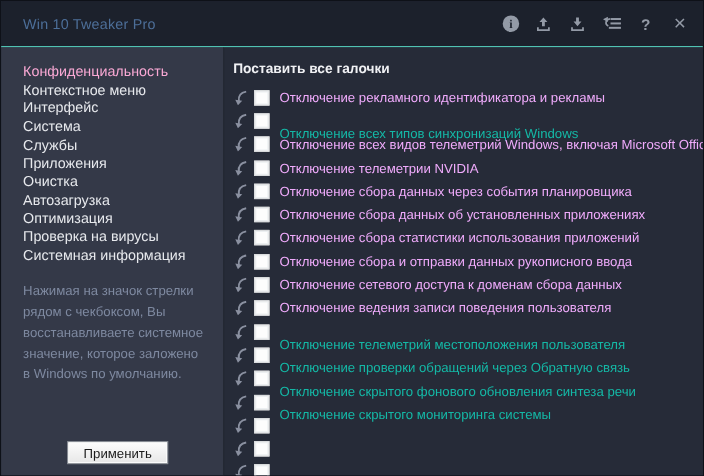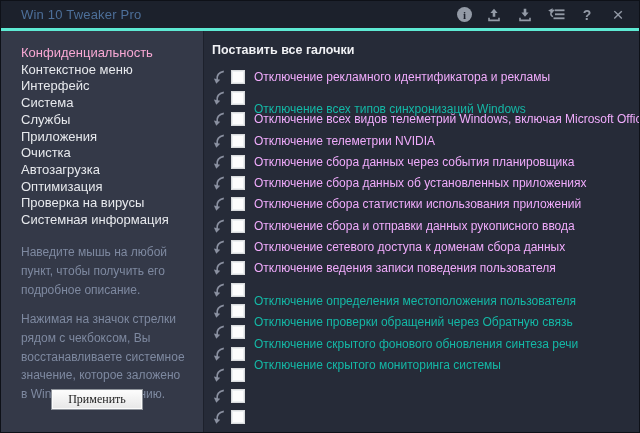--- a/index.html
+++ b/index.html
@@ -1,35 +1,35 @@
 <!DOCTYPE html>
 <html><head>
 <meta charset="utf-8">
 <style>
   html,body{margin:0;padding:0;background:#10141c;}
   body{width:640px;height:433px;font-family:"Liberation Sans",sans-serif;-webkit-font-smoothing:antialiased;}
   .window{position:relative;width:640px;height:433px;background:#262b38;border:1px solid #0e1118;box-sizing:border-box;overflow:hidden;}
 
   
-  .titlebar{height:30px;background:#1c212c;display:flex;align-items:center;padding:0 12px 0 20px;border-bottom:3px solid #5eead4;box-sizing:border-box;}
+  .titlebar{height:42px;background:#1c212c;display:flex;align-items:center;padding:0 12px 0 20px;border-bottom:1px solid #5eead4;box-sizing:border-box;}
   .win-title{color:#4d6f99;font-size:13px;letter-spacing:.2px;}
   .tb-icons{margin-left:auto;display:flex;align-items:center;gap:13px;}
   .tb-ic{width:18px;height:18px;display:flex;align-items:center;justify-content:center;color:#939aa6;cursor:pointer;}
   .ic-info{width:15px;height:15px;border-radius:50%;background:#939aa6;color:#1c212c;font-size:11px;font-weight:bold;font-family:"Liberation Serif",serif;}
   .ic-help{font-size:14px;font-weight:bold;}
   .ic-close{font-size:19px;line-height:1;font-weight:normal;}
 
   
   .app-body{display:flex;height:401px;}
   .sidebar{position:relative;width:203px;background:#343948;border-right:1px solid #1d212c;box-sizing:border-box;padding:14px 0 0 20px;flex-shrink:0;}
   .nav-item{font-size:13px;line-height:16.7px;color:#e7e9ed;cursor:pointer;white-space:nowrap;}
   .nav-item.selected{color:#f9a8d4;}
   .help{margin-top:14px;padding-right:16px;color:#7e89a0;font-size:12px;line-height:1.58;}
   .help p{margin:0 0 10px 0;}
-  .apply-btn{position:absolute;left:50px;bottom:22px;width:92px;height:21px;background:linear-gradient(#fdfdfd,#e7e7e7);border:1px solid #8f949b;outline:1px solid #fbfbfb;outline-offset:-2px;font-size:12px;color:#1b1b1b;font-family:Liberation Serif, serif;cursor:pointer;}
+  .apply-btn{position:absolute;left:60px;bottom:22px;width:92px;height:21px;background:linear-gradient(#fdfdfd,#e7e7e7);border:1px solid #8f949b;outline:1px solid #fbfbfb;outline-offset:-2px;font-size:12px;color:#1b1b1b;font-family:Liberation Sans, sans-serif;cursor:pointer;}
 
   .main{flex:1;padding:12px 0 0 8px;box-sizing:border-box;background:#262b38;}
   .section-header{margin:0 0 9px 0;font-size:12.5px;font-weight:bold;color:#f0f1f4;cursor:pointer;}
   .rows{display:flex;flex-direction:column;}
   .row{display:flex;align-items:center;height:21.3px;}
   .undo{width:14px;height:14px;margin-right:5px;display:flex;align-items:center;justify-content:center;cursor:pointer;}
   .cb{width:12px;height:12px;background:#fdfdfd;border:1px solid #d9dbdd;box-shadow:inset 0 0 0 1px #eceff1;margin-right:9px;cursor:pointer;flex-shrink:0;}
   .lbl{font-size:12px;color:#f0abfc;cursor:pointer;white-space:nowrap;}
   .lbl.emph{color:#14b8a6;margin-top:23px;}
 </style>
@@ -78,21 +78,20 @@
           <div class="nav-item">Система</div>
           <div class="nav-item">Службы</div>
           <div class="nav-item">Приложения</div>
           <div class="nav-item">Очистка</div>
           <div class="nav-item">Автозагрузка</div>
           <div class="nav-item">Оптимизация</div>
           <div class="nav-item">Проверка на вирусы</div>
           <div class="nav-item">Системная информация</div>
         </nav>
       <div class="help">
-        <p>Наведите мышь на любой пункт, чтобы получить его подробное описание.</p>
         <p>Нажимая на значок стрелки рядом с чекбоксом, Вы восстанавливаете системное значение, которое заложено в Windows по умолчанию.</p>
       </div>
       <button class="apply-btn">Применить</button>
     </aside>
 
     <section class="main">
       <h2 class="section-header">Поставить все галочки</h2>
       <div class="rows">
           <div class="row">
             <span class="undo">
@@ -195,21 +194,21 @@
             <span class="lbl">Отключение ведения записи поведения пользователя</span>
           </div>
           <div class="row">
             <span class="undo">
               <svg width="13" height="14" viewBox="0 0 13 14" aria-hidden="true">
                 <path d="M10.8 1.3 C 5.6 2.2, 3.6 5.8, 4.1 10" stroke="#8a90a0" stroke-width="1.7" fill="none"></path>
                 <polygon points="0.9,8.6 7.2,9.7 3.3,13.7" fill="#8a90a0"></polygon>
               </svg>
             </span>
             <span class="cb"></span>
-            <span class="lbl emph">Отключение определения местоположения пользователя</span>
+            <span class="lbl emph">Отключение телеметрий местоположения пользователя</span>
           </div>
           <div class="row">
             <span class="undo">
               <svg width="13" height="14" viewBox="0 0 13 14" aria-hidden="true">
                 <path d="M10.8 1.3 C 5.6 2.2, 3.6 5.8, 4.1 10" stroke="#8a90a0" stroke-width="1.7" fill="none"></path>
                 <polygon points="0.9,8.6 7.2,9.7 3.3,13.7" fill="#8a90a0"></polygon>
               </svg>
             </span>
             <span class="cb"></span>
             <span class="lbl emph">Отключение проверки обращений через Обратную связь</span>

